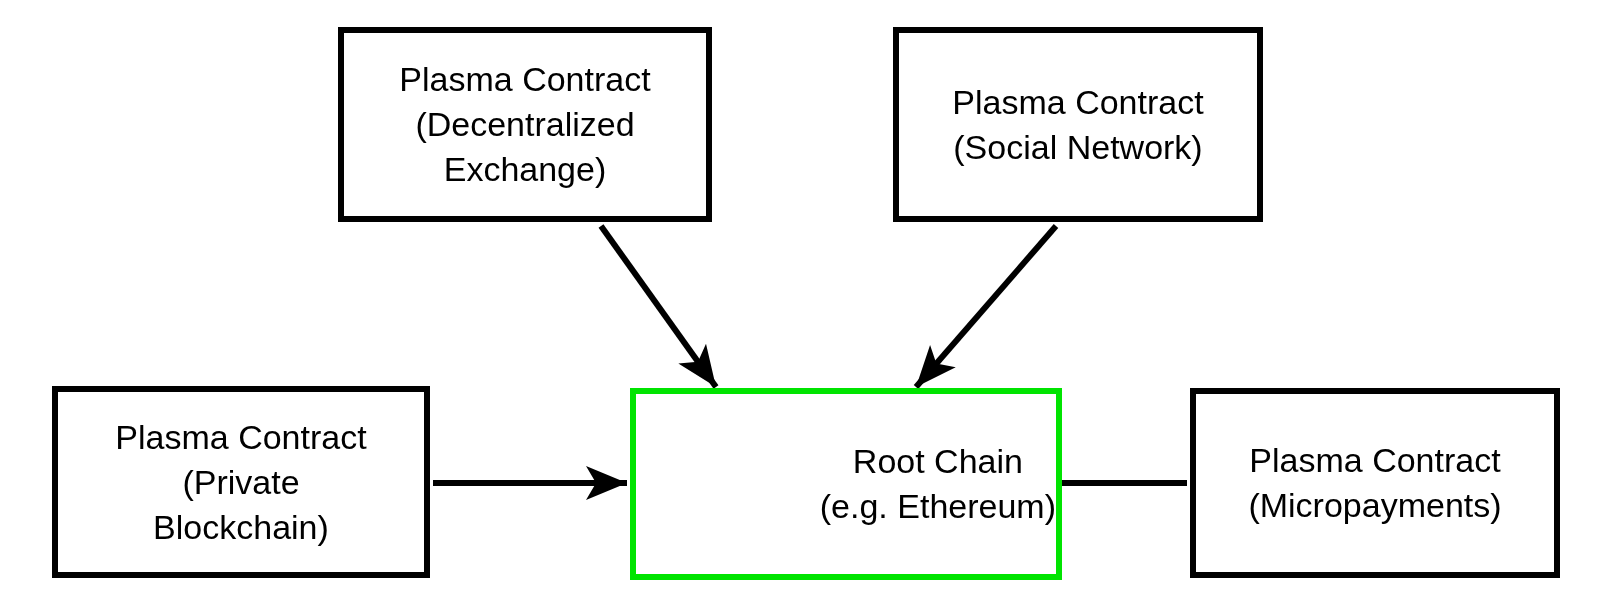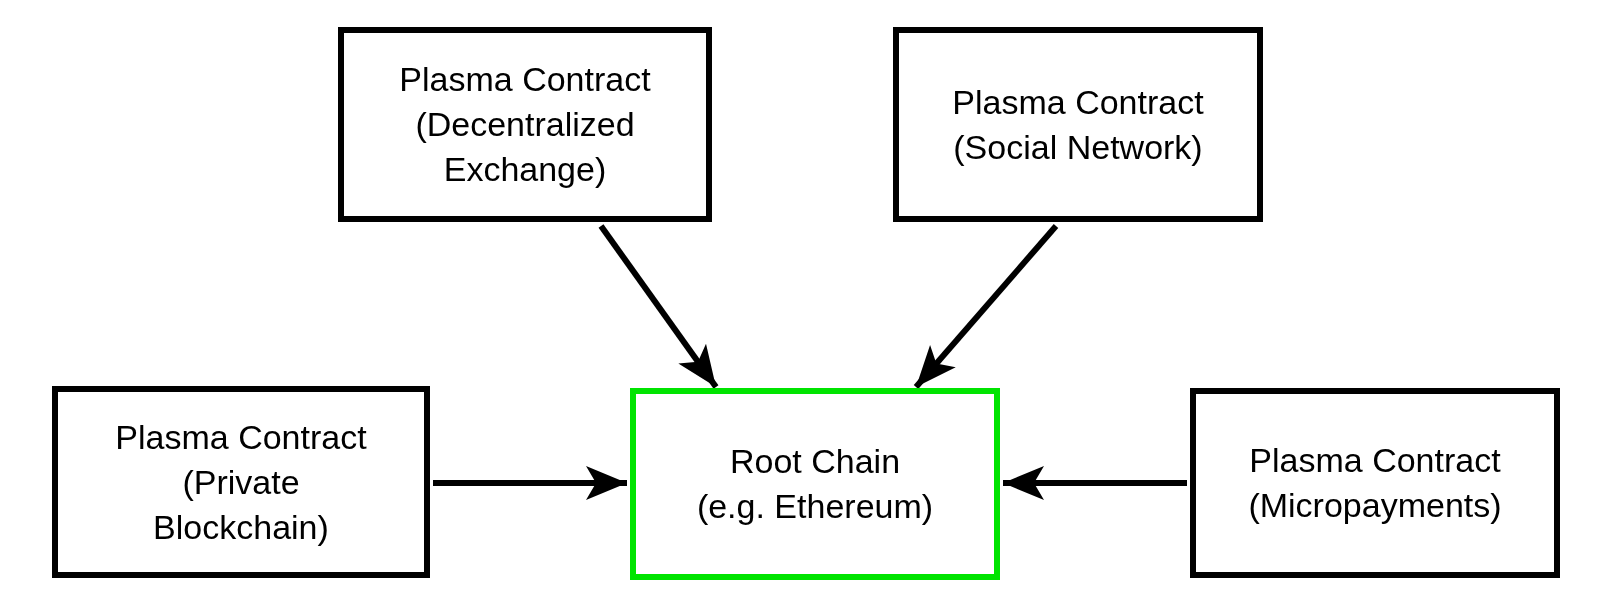--- a/index.html
+++ b/index.html
@@ -80,21 +80,21 @@
     <div class="label">Plasma Contract
 (Social Network)</div>
   </div>
 
   <div class="node" style="left:52px; top:386px; width:378px; height:192px;">
     <div class="label">Plasma Contract
 (Private
 Blockchain)</div>
   </div>
 
-  <div class="node root" style="left:630px; top:388px; width:370px; height:192px;">
+  <div class="node root" style="left:630px; top:388px; width:432px; height:192px;justify-content:flex-end;">
     <div class="label">Root Chain
 (e.g. Ethereum)</div>
   </div>
 
   <div class="node" style="left:1190px; top:388px; width:370px; height:190px;">
     <div class="label">Plasma Contract
 (Micropayments)</div>
   </div>
 
 </div>

